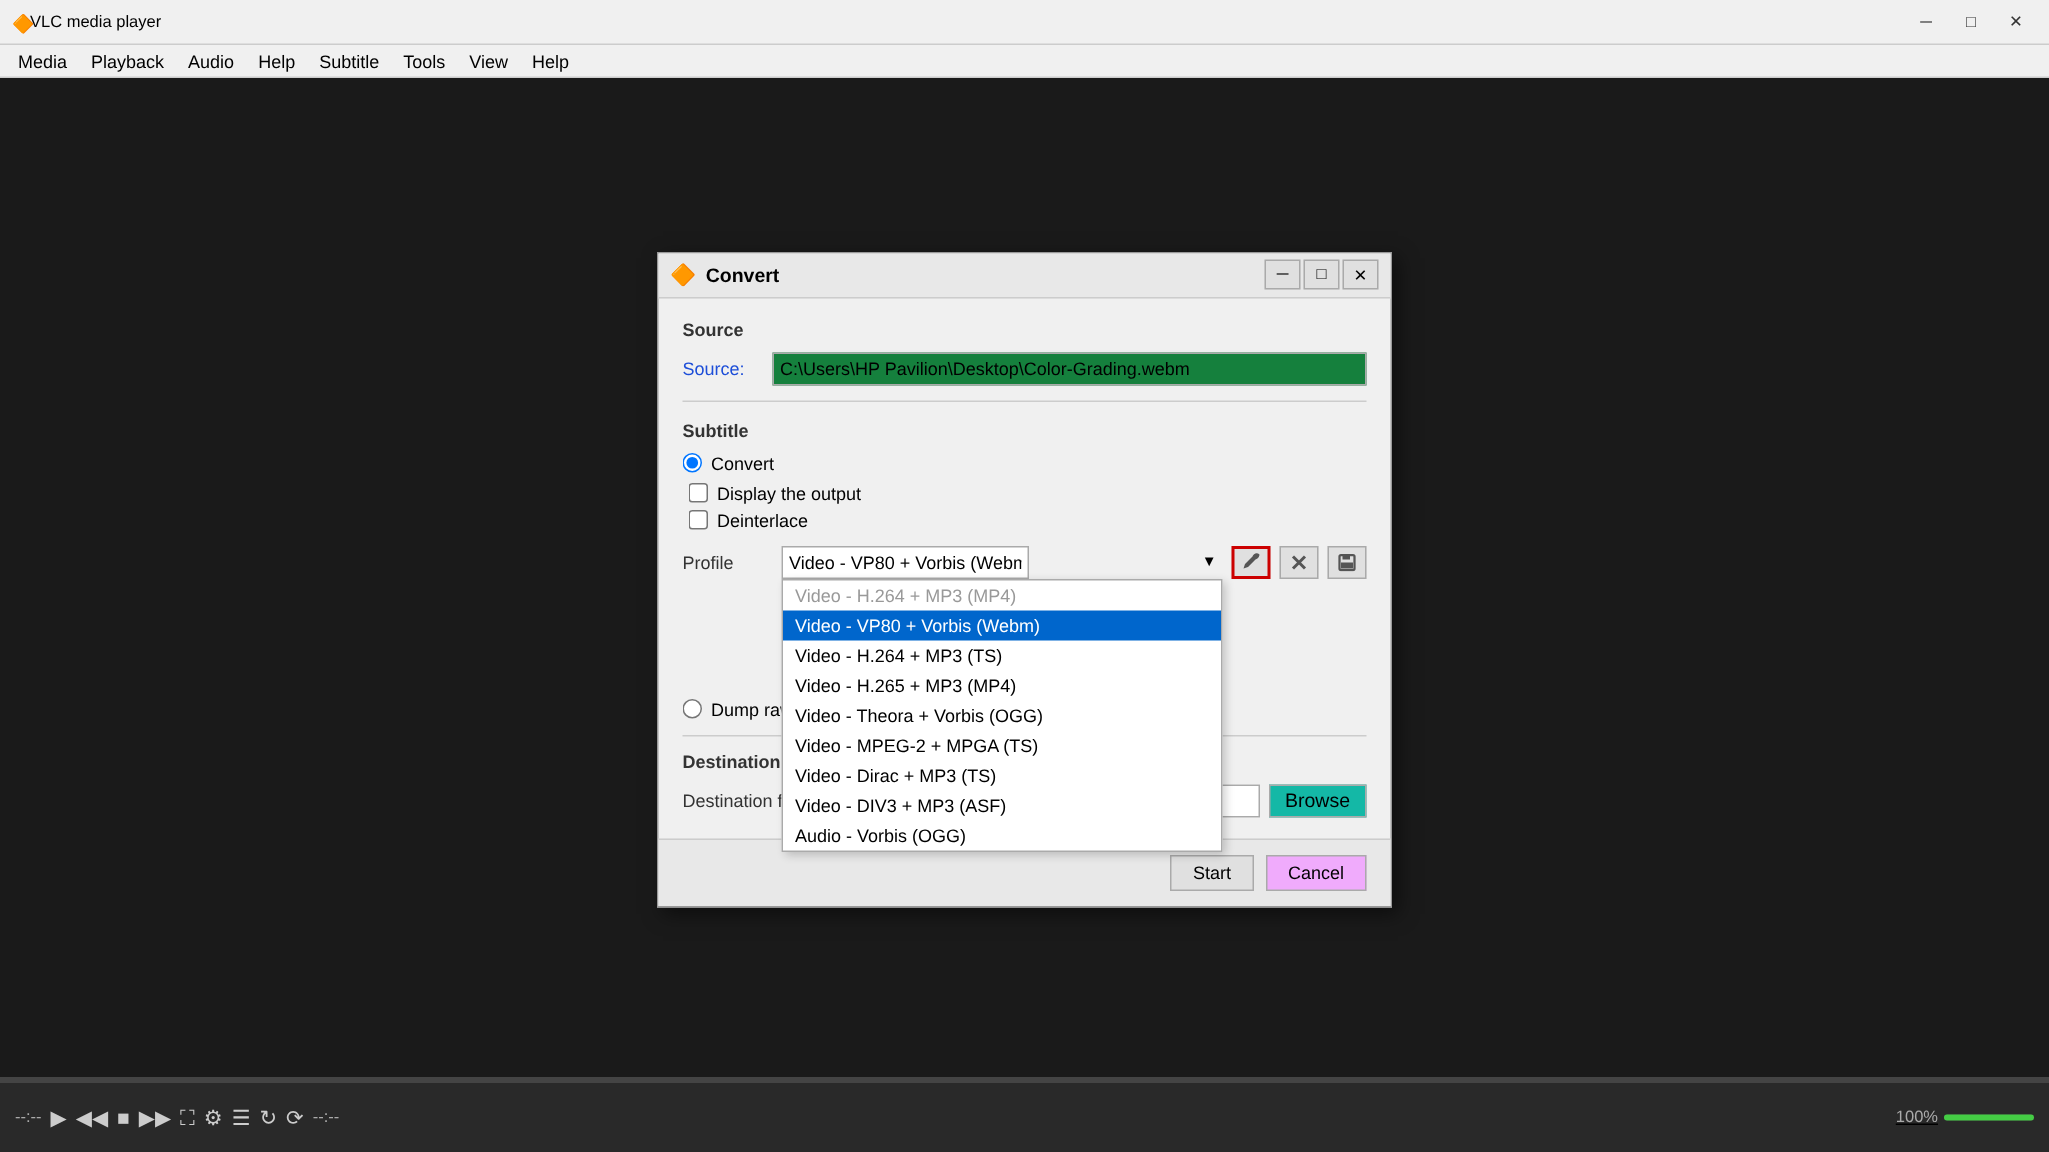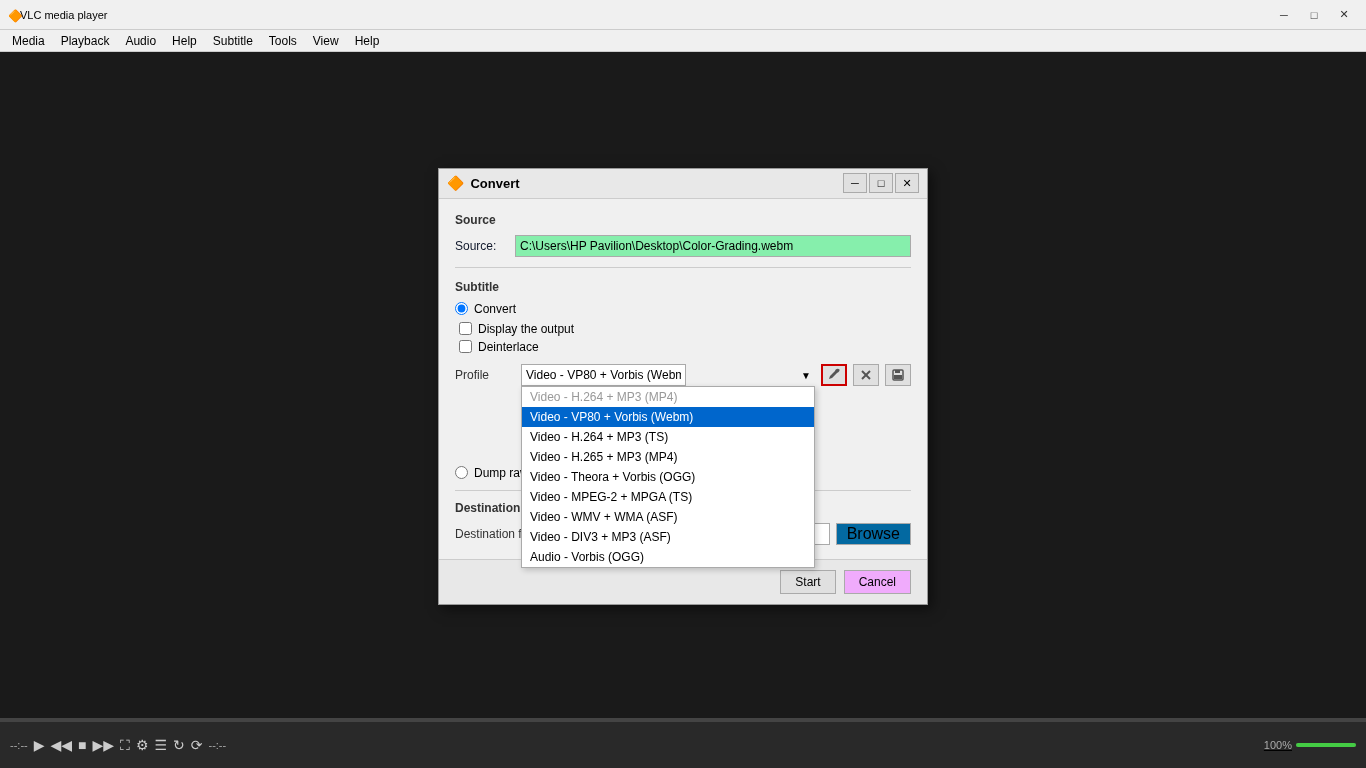--- a/index.html
+++ b/index.html
@@ -192,27 +192,27 @@
     }
 
     .form-row {
       display: flex;
       align-items: center;
       margin-bottom: 6px;
     }
     .form-label {
       width: 60px;
       font-size: 12px;
-      color: #0f172a;
+      color: #1d4ed8;
     }
     .form-input {
       flex: 1;
       height: 22px;
       border: 1px solid #aaa;
-      background: #86efac;
+      background: #15803d;
       padding: 0 4px;
       font-size: 12px;
     }
 
     .settings-section {
       margin-top: 12px;
       margin-bottom: 8px;
     }
 
     .radio-row {
@@ -316,23 +316,23 @@
       height: 22px;
       border: 1px solid #aaa;
       background: #fff;
       padding: 0 4px;
       font-size: 12px;
     }
     .browse-btn {
       height: 22px;
       padding: 0 10px;
       border: 1px solid #aaa;
-      background: #0369a1;
-      cursor: pointer;
-      font-size: 16px;
+      background: #14b8a6;
+      cursor: pointer;
+      font-size: 13px;
     }
 
     .dialog-footer {
       display: flex;
       justify-content: flex-end;
       gap: 8px;
       padding: 10px 16px;
       border-top: 1px solid #ccc;
       background: #e8e8e8;
     }
@@ -453,21 +453,21 @@
               <span class="select-arrow">▼</span>
 
               
               <div class="dropdown-list" style="position:absolute; top:22px; left:0; right:0; z-index:300;">
                 <div class="dropdown-item faded">Video - H.264 + MP3 (MP4)</div>
                 <div class="dropdown-item selected">Video - VP80 + Vorbis (Webm)</div>
                 <div class="dropdown-item">Video - H.264 + MP3 (TS)</div>
                 <div class="dropdown-item">Video - H.265 + MP3 (MP4)</div>
                 <div class="dropdown-item">Video - Theora + Vorbis (OGG)</div>
                 <div class="dropdown-item">Video - MPEG-2 + MPGA (TS)</div>
-                <div class="dropdown-item">Video - WMV + WMA (ASF)</div>
+                <div class="dropdown-item">Video - Dirac + MP3 (TS)</div>
                 <div class="dropdown-item">Video - DIV3 + MP3 (ASF)</div>
                 <div class="dropdown-item">Audio - Vorbis (OGG)</div>
               </div>
             </div>
 
             <button class="icon-btn red-outline" title="Edit profile">
               <svg width="14" height="14" viewBox="0 0 14 14" fill="#555">
                 <path d="M12.5 1.5 C11 0 8.5 1 8 3 L3 8 L2 11 L5 10 L10 5 C12 4.5 13 2 12.5 1.5Z"></path>
               </svg>
             </button>

